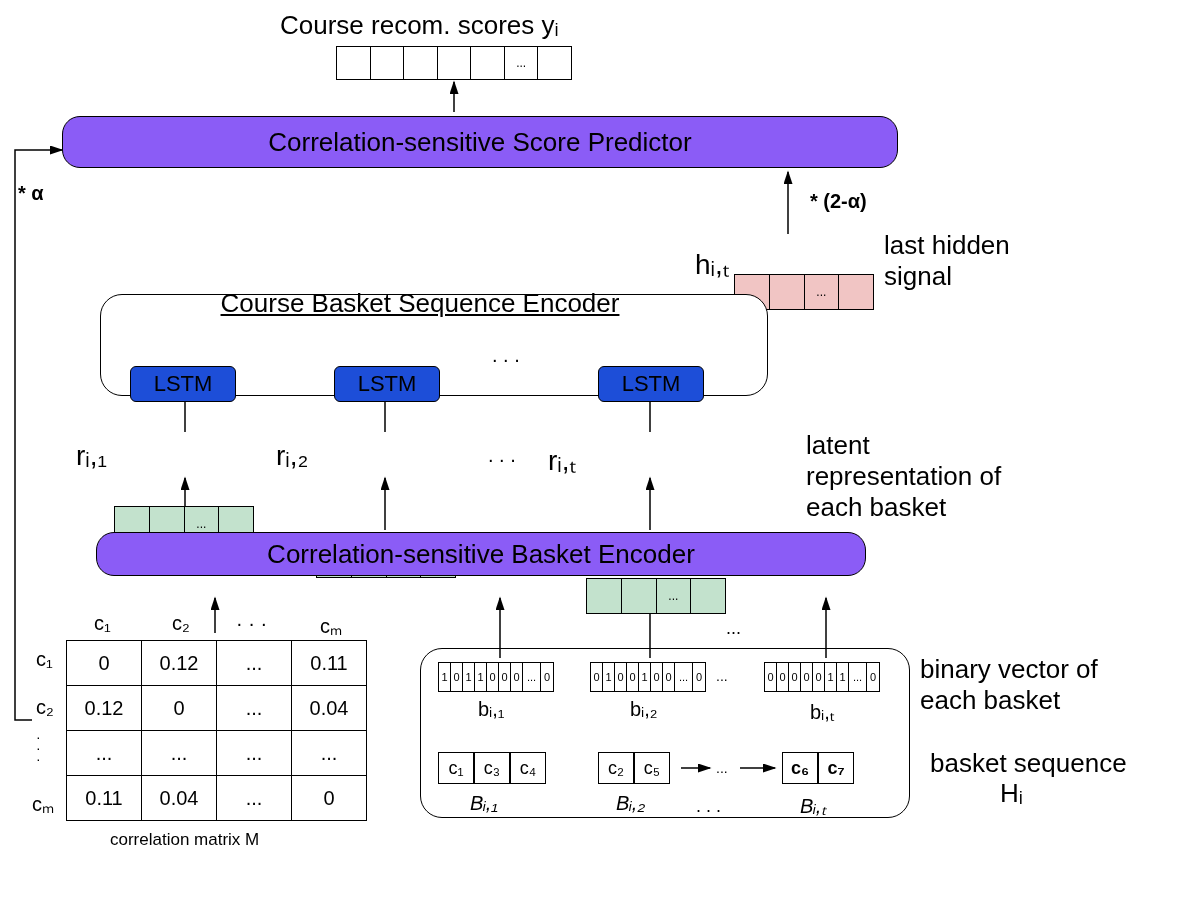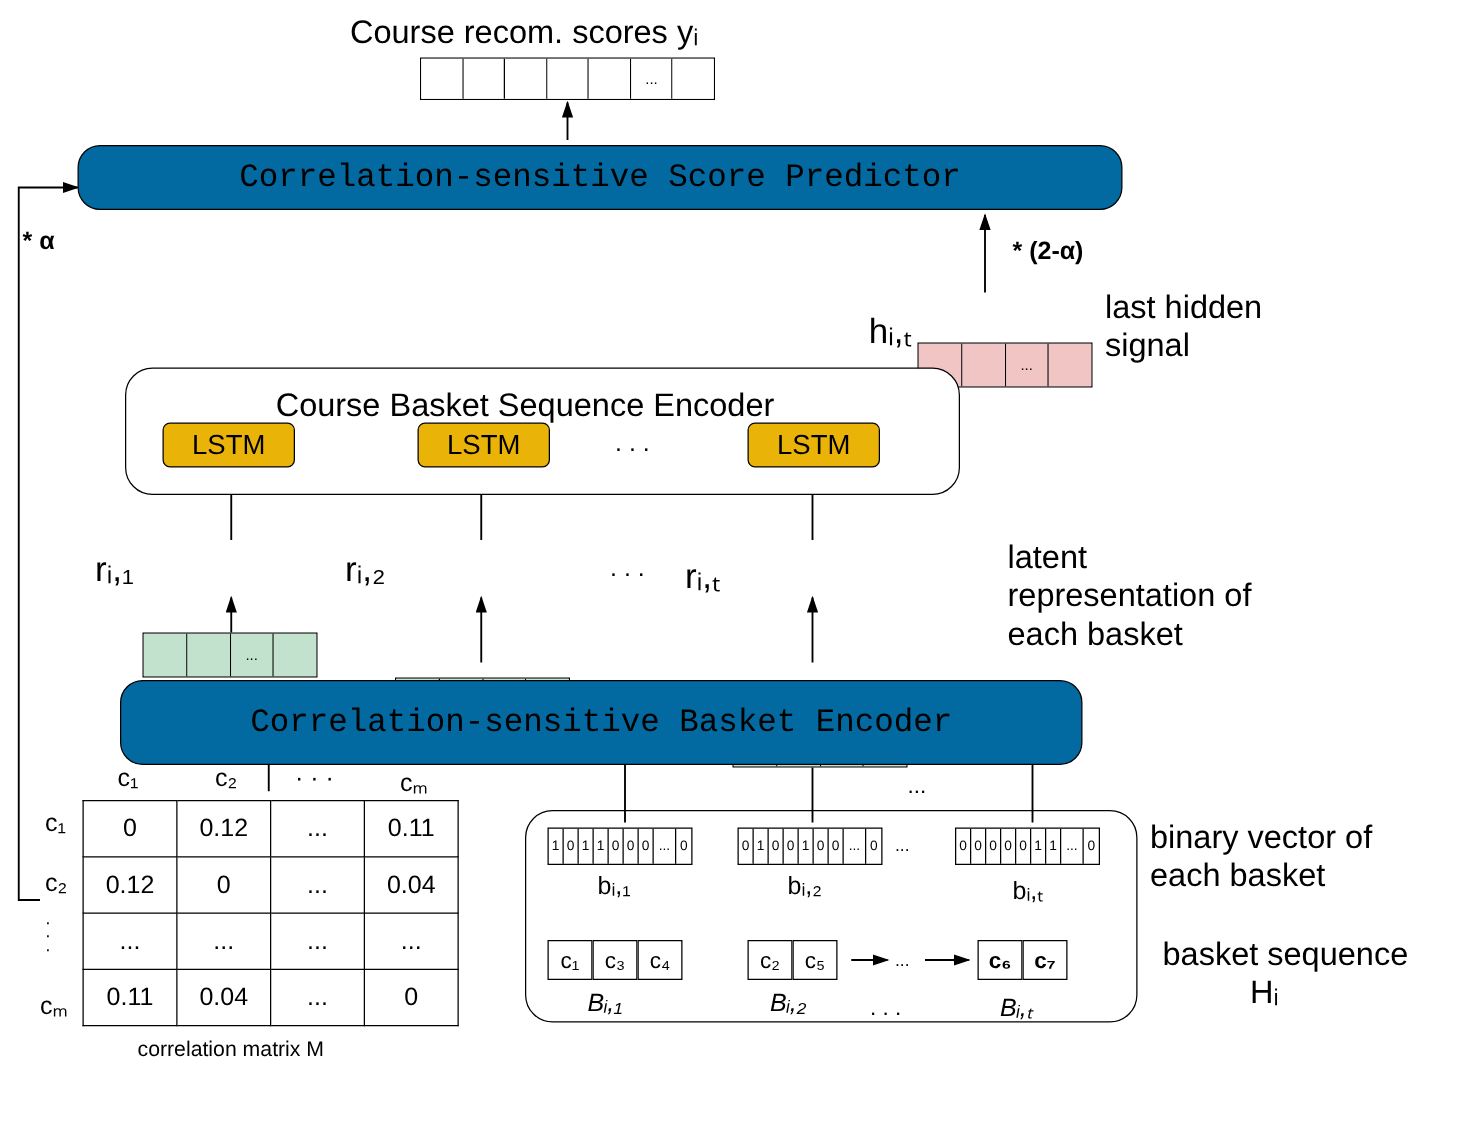--- a/index.html
+++ b/index.html
@@ -18,45 +18,45 @@
     text-align: left;
   }
   .big-box {
     border: 1.5px solid #000;
     border-radius: 18px;
     font-size: 26px;
     text-align: left;
     display: flex;
     align-items: center;
     justify-content: center;
-    background: #0369a1;
-    font-family: Liberation Mono, monospace;
+    background: #8b5cf6;
   }
   .vec-box {
     border: 1.5px solid #000;
     display: flex;
     position: relative;
     background: #fff;
   }
   .vec-cell {
     border-right: 1px solid #000;
     flex: 1;
   }
   .vec-cell:last-child { border-right: none; }
   .green .vec-cell { background: #c3e2cd; }
   .red .vec-cell { background: #f1c5c4; }
   .white .vec-cell { background: #fff; }
   .lstm {
     border: 1.5px solid #000;
     border-radius: 6px;
-    background: #eab308;
+    background: #1d4ed8;
     font-size: 22px;
     display: flex;
     align-items: center;
     justify-content: center;
+    margin-top: 28px;
   }
   .corr-table {
     border-collapse: collapse;
     font-size: 20px;
   }
   .corr-table td {
     border: 1.5px solid #000;
     width: 75px;
     height: 45px;
     text-align: center;
@@ -157,21 +157,21 @@
 <div class="abs label" style="left:695px; top:244px;">hᵢ,ₜ</div>
 <div class="abs vec-box red" style="left:734px; top:240px; width:140px; height:36px;">
   <div class="vec-cell"></div>
     <div class="vec-cell"></div>
   <div class="vec-cell" style="font-size:12px;display:flex;align-items:center;justify-content:center;">...</div>
   <div class="vec-cell"></div>
 </div>
 <div class="abs side-label" style="left:884px; top:230px; width:140px;">last hidden signal</div>
 
 <div class="abs encoder-outer" style="left:100px; top:294px; width:668px; height:102px;"></div>
-<div class="abs encoder-title" style="left:130px; top:309px; width:580px;">Course Basket Sequence Encoder</div>
+<div class="abs encoder-title" style="left:130px; top:288px; width:580px;text-decoration:underline;">Course Basket Sequence Encoder</div>
 
 <div class="abs lstm" style="left:130px; top:338px; width:106px; height:36px;">LSTM</div>
 <div class="abs lstm" style="left:334px; top:338px; width:106px; height:36px;">LSTM</div>
 <div class="abs" style="left:492px; top:344px; font-size:20px;">. . .</div>
 <div class="abs lstm" style="left:598px; top:338px; width:106px; height:36px;">LSTM</div>
 
 <div class="abs label" style="left:76px; top:440px;">rᵢ,₁</div>
 <div class="abs vec-box green" style="left:114px; top:436px; width:140px; height:36px;">
   <div class="vec-cell"></div>
     <div class="vec-cell"></div>
@@ -188,21 +188,21 @@
 <div class="abs" style="left:488px; top:444px; font-size:20px;">. . .</div>
 <div class="abs label" style="left:548px; top:440px;">rᵢ,ₜ</div>
 <div class="abs vec-box green" style="left:586px; top:436px; width:140px; height:36px;">
   <div class="vec-cell"></div>
     <div class="vec-cell"></div>
   <div class="vec-cell" style="font-size:12px;display:flex;align-items:center;justify-content:center;">...</div>
   <div class="vec-cell"></div>
 </div>
 <div class="abs side-label" style="left:806px; top:430px; width:220px;">latent representation of each basket</div>
 
-<div class="abs big-box" style="left:96px; top:544px; width:770px; height:68px;">Correlation-sensitive Basket Encoder</div>
+<div class="abs big-box" style="left:96px; top:532px; width:770px; height:44px;">Correlation-sensitive Basket Encoder</div>
 
 <div class="abs" style="left:94px; top:612px; font-size:20px;">c₁</div>
 <div class="abs" style="left:172px; top:612px; font-size:20px;">c₂</div>
 <div class="abs" style="left:236px; top:612px; font-size:20px;">·  ·  ·</div>
 <div class="abs" style="left:320px; top:612px; font-size:20px;">cₘ</div>
 
 <div class="abs" style="left:36px; top:648px; font-size:20px;">c₁</div>
 <div class="abs" style="left:36px; top:696px; font-size:20px;">c₂</div>
 <div class="abs" style="left:36px; top:732px; font-size:14px; line-height:0.8; white-space:pre;">·
 ·

